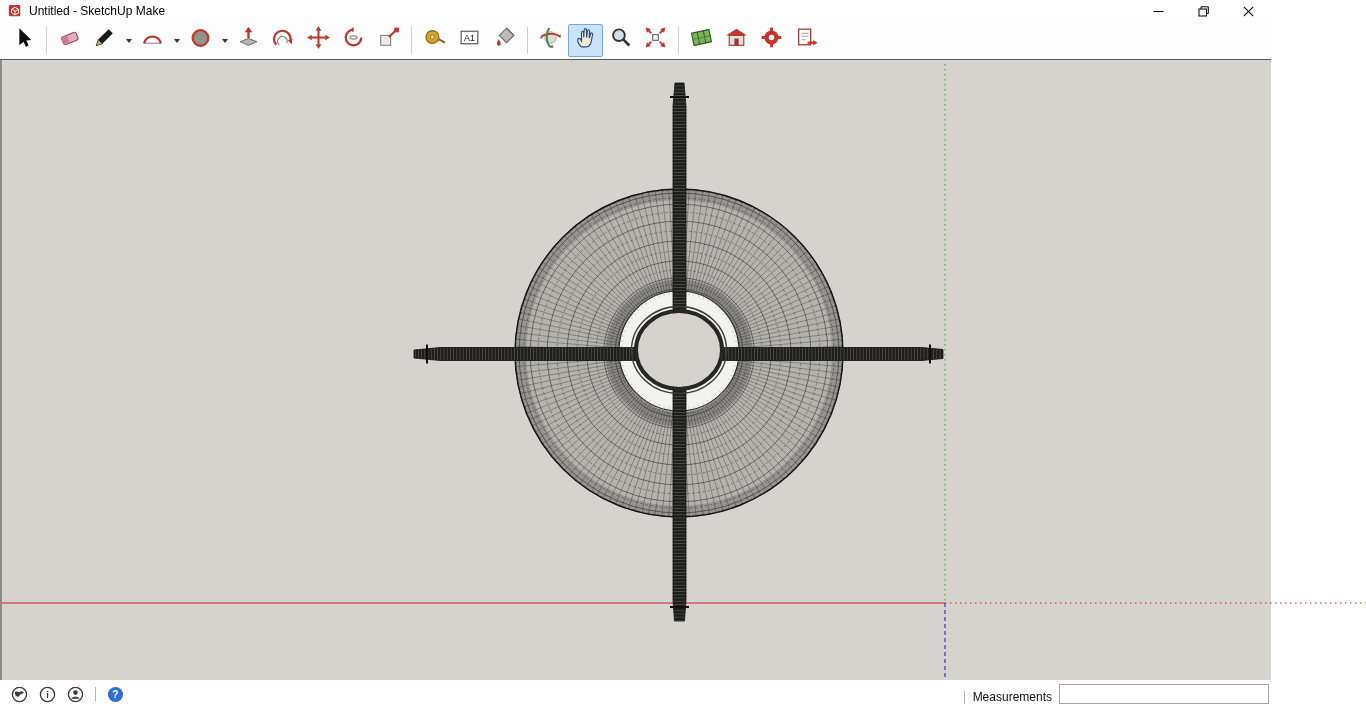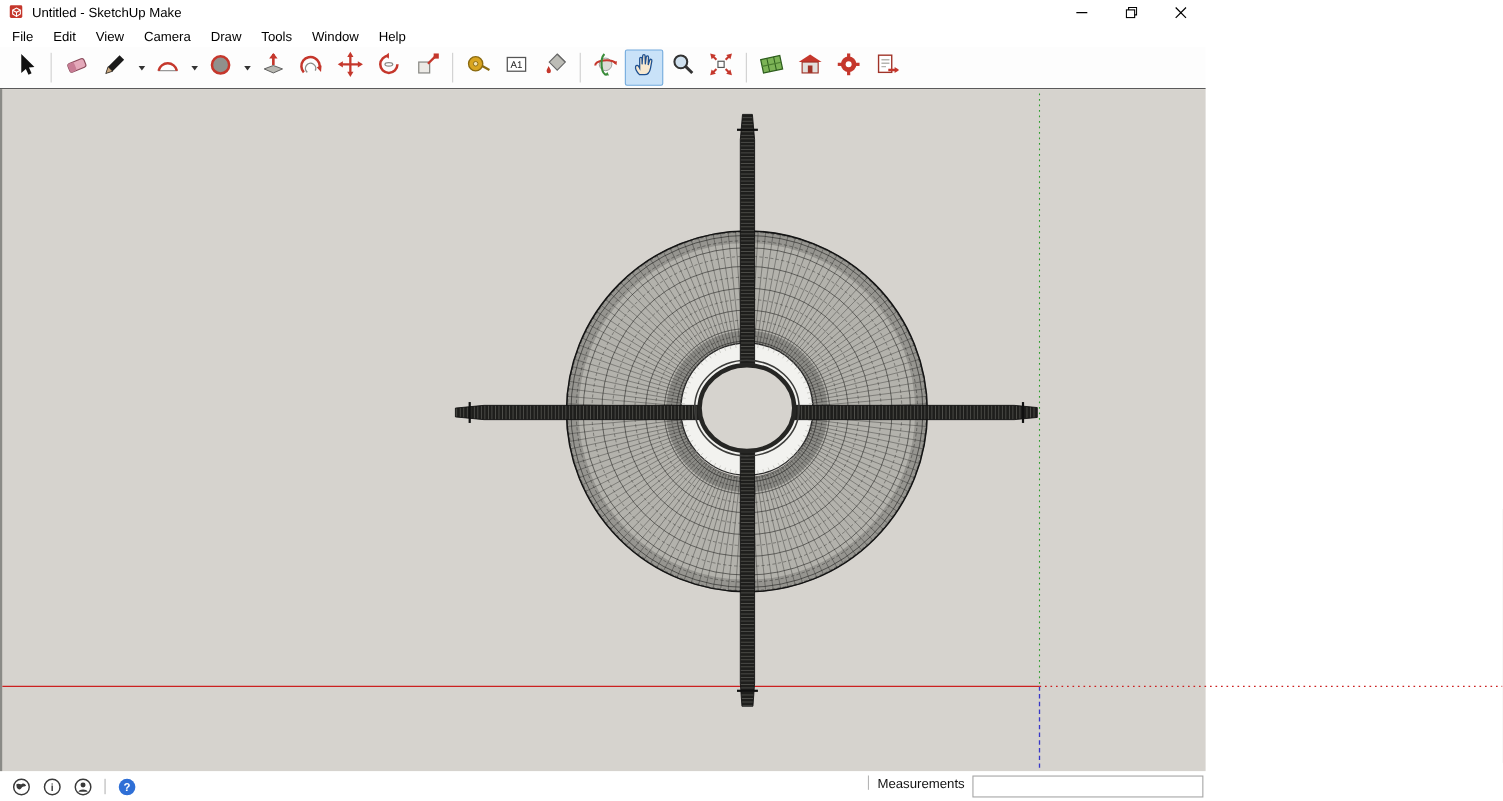--- a/index.html
+++ b/index.html
@@ -1,17 +1,17 @@
 <!DOCTYPE html>
 <html><head>
 <meta charset="utf-8">
 <style>
   html,body{margin:0;padding:0;width:1366px;height:728px;overflow:hidden;
     font-family:"Liberation Sans", sans-serif;background:#fff;}
-  .window{width:1096px;height:728px;display:flex;flex-direction:column;}
+  .window{width:1271px;height:728px;display:flex;flex-direction:column;}
 
   
   .titlebar{height:22px;background:#fff;display:flex;align-items:center;flex:0 0 auto;}
   .titlebar .logo{width:14px;height:14px;margin:0 7px 0 8px;flex:0 0 auto;}
   .titlebar .title{font-size:12px;color:#000;}
   .win-controls{margin-left:auto;display:flex;height:22px;}
   .win-btn{width:45px;height:22px;display:flex;align-items:center;justify-content:center;cursor:default;}
   .win-btn svg{display:block;}
 
   
@@ -32,21 +32,21 @@
 
   
   .viewport{position:relative;height:620px;background:#d6d3ce;border-left:2px solid #8a8a86;flex:0 0 auto;}
   .viewport svg{position:absolute;left:0;top:0;}
 
   
   .statusbar{height:28px;background:#fff;display:flex;align-items:center;flex:0 0 auto;}
   .sb-icon{width:17px;height:17px;margin-left:11px;flex:0 0 auto;}
   .sb-icon svg{width:17px;height:17px;display:block;}
   .sb-sep{width:1px;height:14px;background:#b5b5b5;margin-left:11px;}
-  .sb-right{margin-left:auto;display:flex;align-items:flex-start;padding-left:48px;}
+  .sb-right{margin-left:auto;display:flex;align-items:flex-end;padding-left:48px;}
   .sb-right .m-sep{width:1px;height:13px;background:#b5b5b5;margin-right:8px;}
   .m-label{font-size:12px;color:#111;margin-right:7px;}
   .m-input{width:202px;height:18px;border:1px solid #a5a5a5;background:#fff;font-size:11px;
     margin-right:2px;padding:0 3px;outline:none;}
 </style>
 </head>
 <body>
 
 <div class="window">
 
@@ -72,30 +72,20 @@
           </svg>
       </div>
       <div class="win-btn">
         <svg width="11" height="11" viewBox="0 0 11 11">
             <path d="M0.8 0.8 L10.2 10.2 M10.2 0.8 L0.8 10.2" stroke="#000" stroke-width="1.1"></path>
           </svg>
       </div>
     </div>
   </div>
 
-  <div class="menubar">
-    <span class="menu-item">File</span>
-    <span class="menu-item">Edit</span>
-    <span class="menu-item">View</span>
-    <span class="menu-item">Camera</span>
-    <span class="menu-item">Draw</span>
-    <span class="menu-item">Tools</span>
-    <span class="menu-item">Window</span>
-    <span class="menu-item">Help</span>
-  </div>
 
   <div class="toolbar">
 
     <div class="tb-btn">
       <svg viewBox="0 0 24 24">
         <path d="M8 3 L8 19.5 L12 16 L14.3 21 L17 19.7 L14.7 14.8 L19.5 14.3 Z" fill="#111"></path>
         </svg>
     </div>
 
     <div class="tb-sep"></div>

